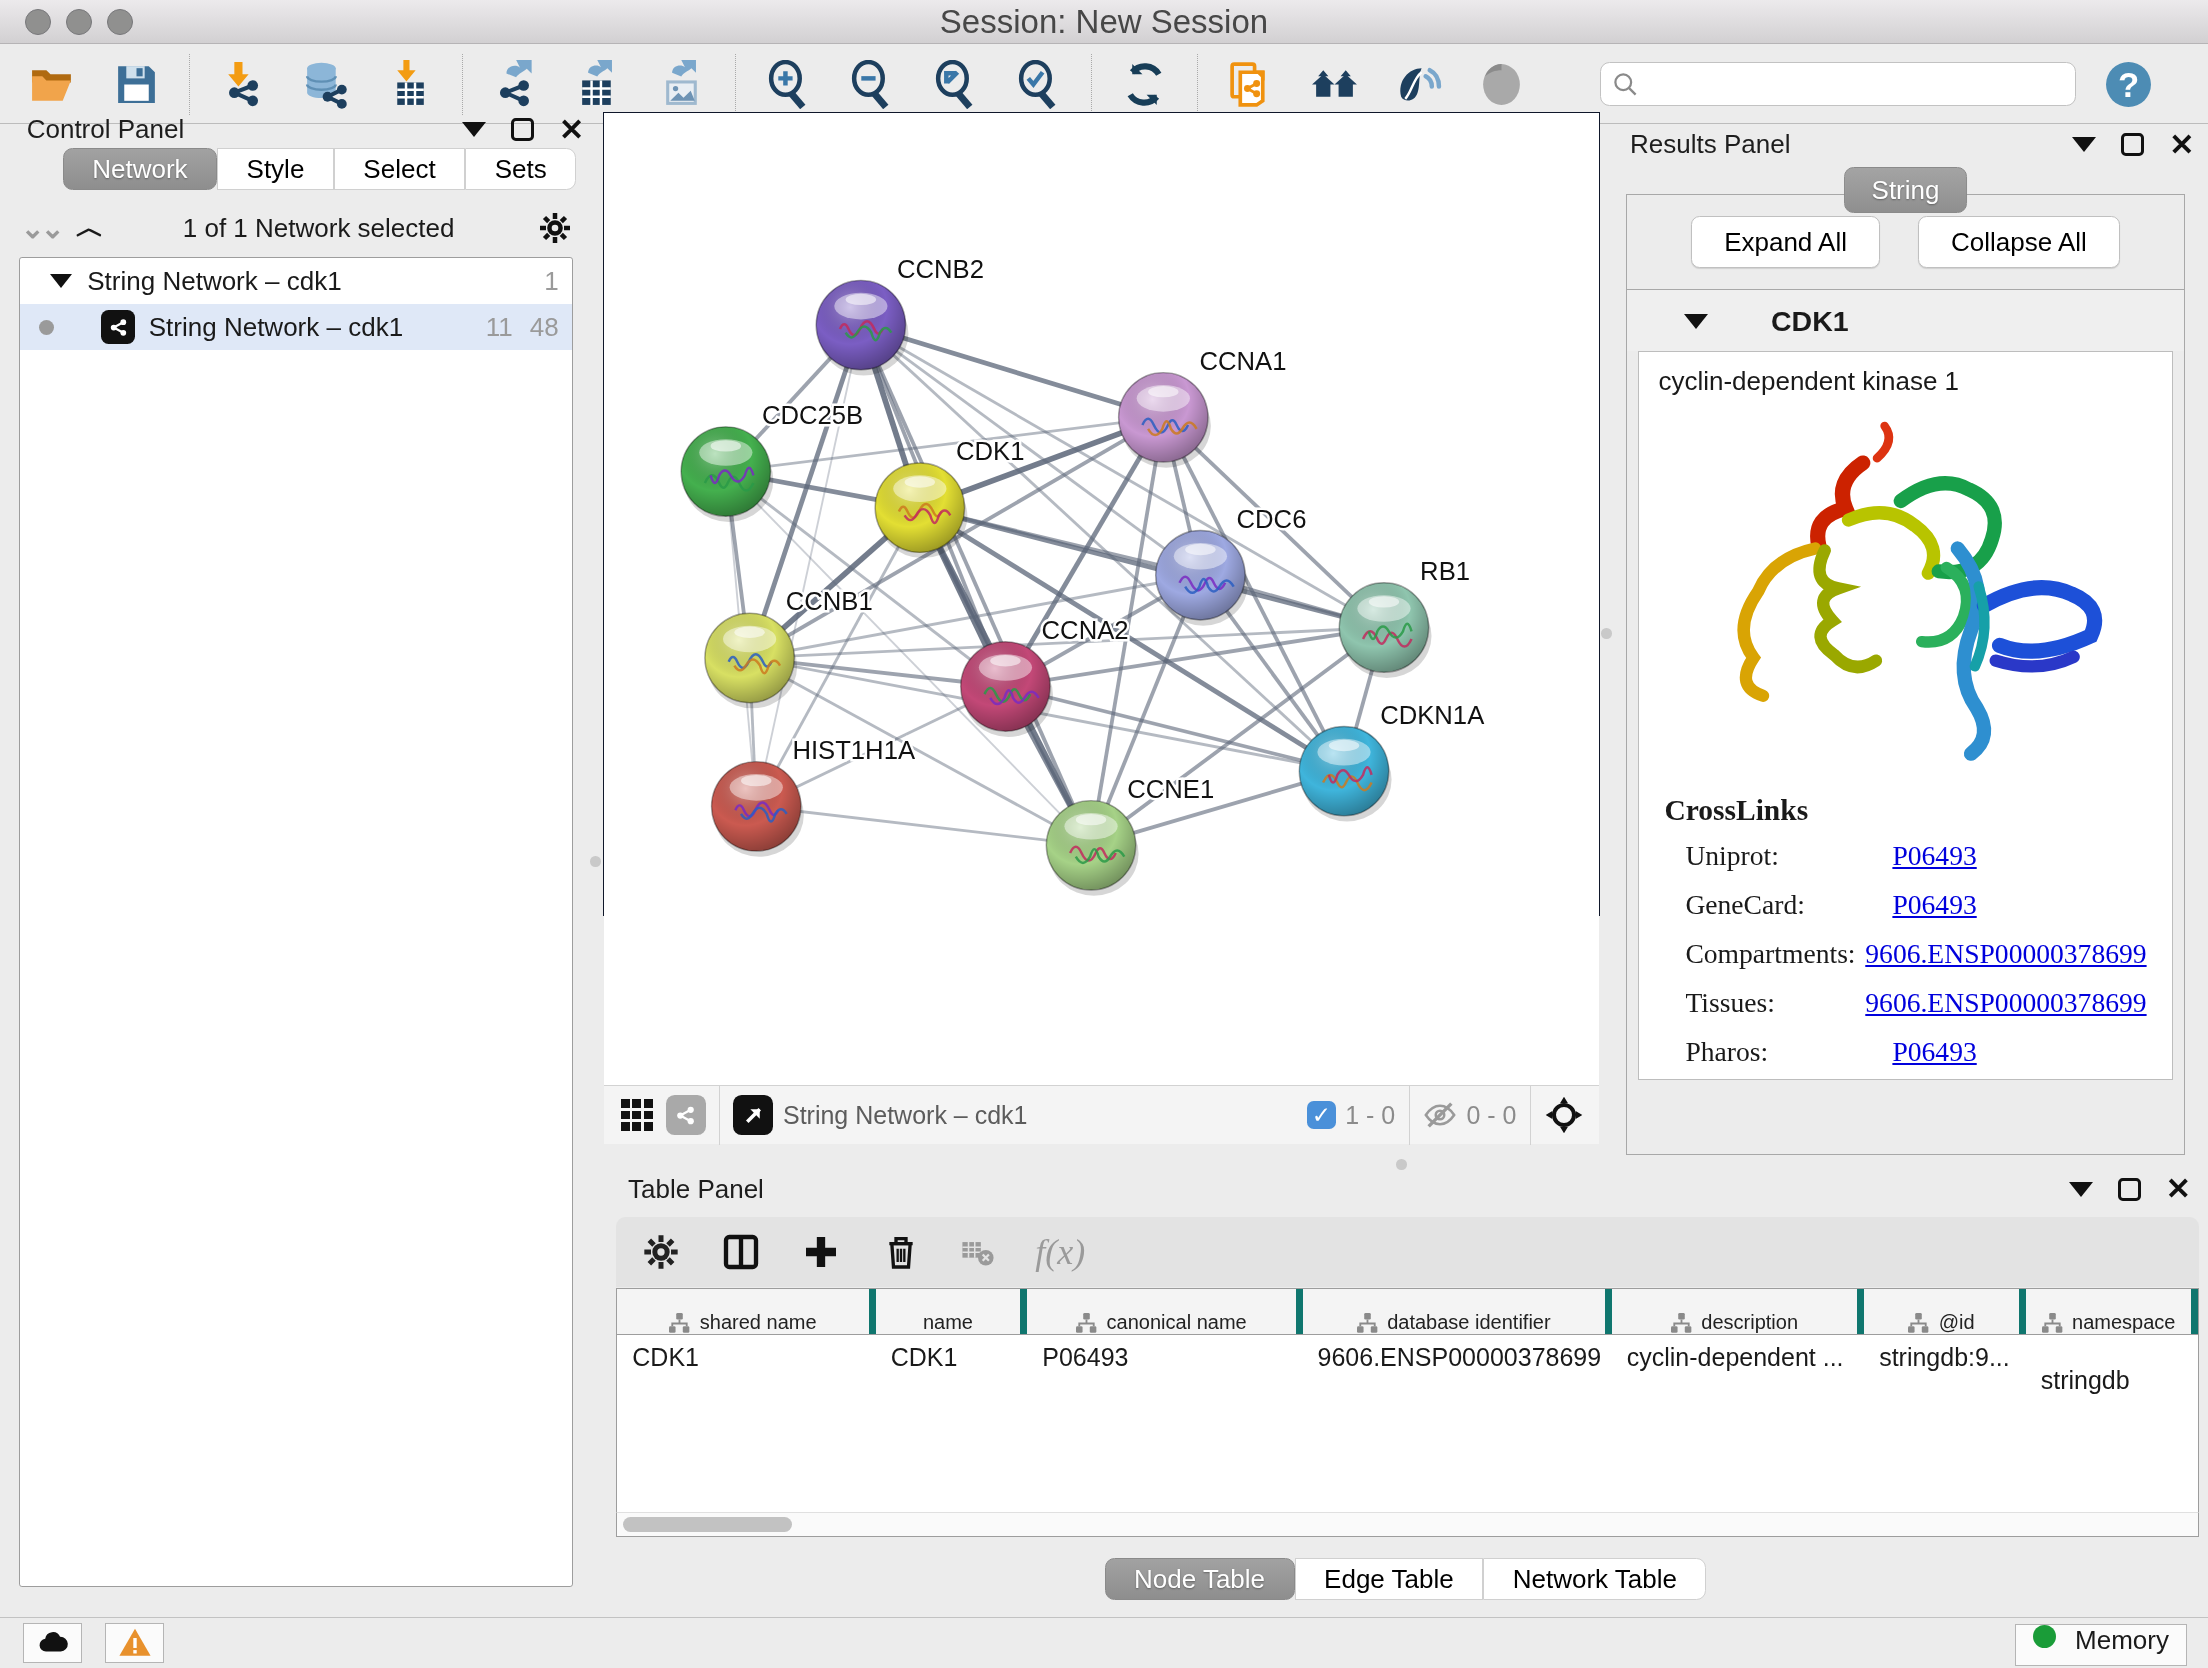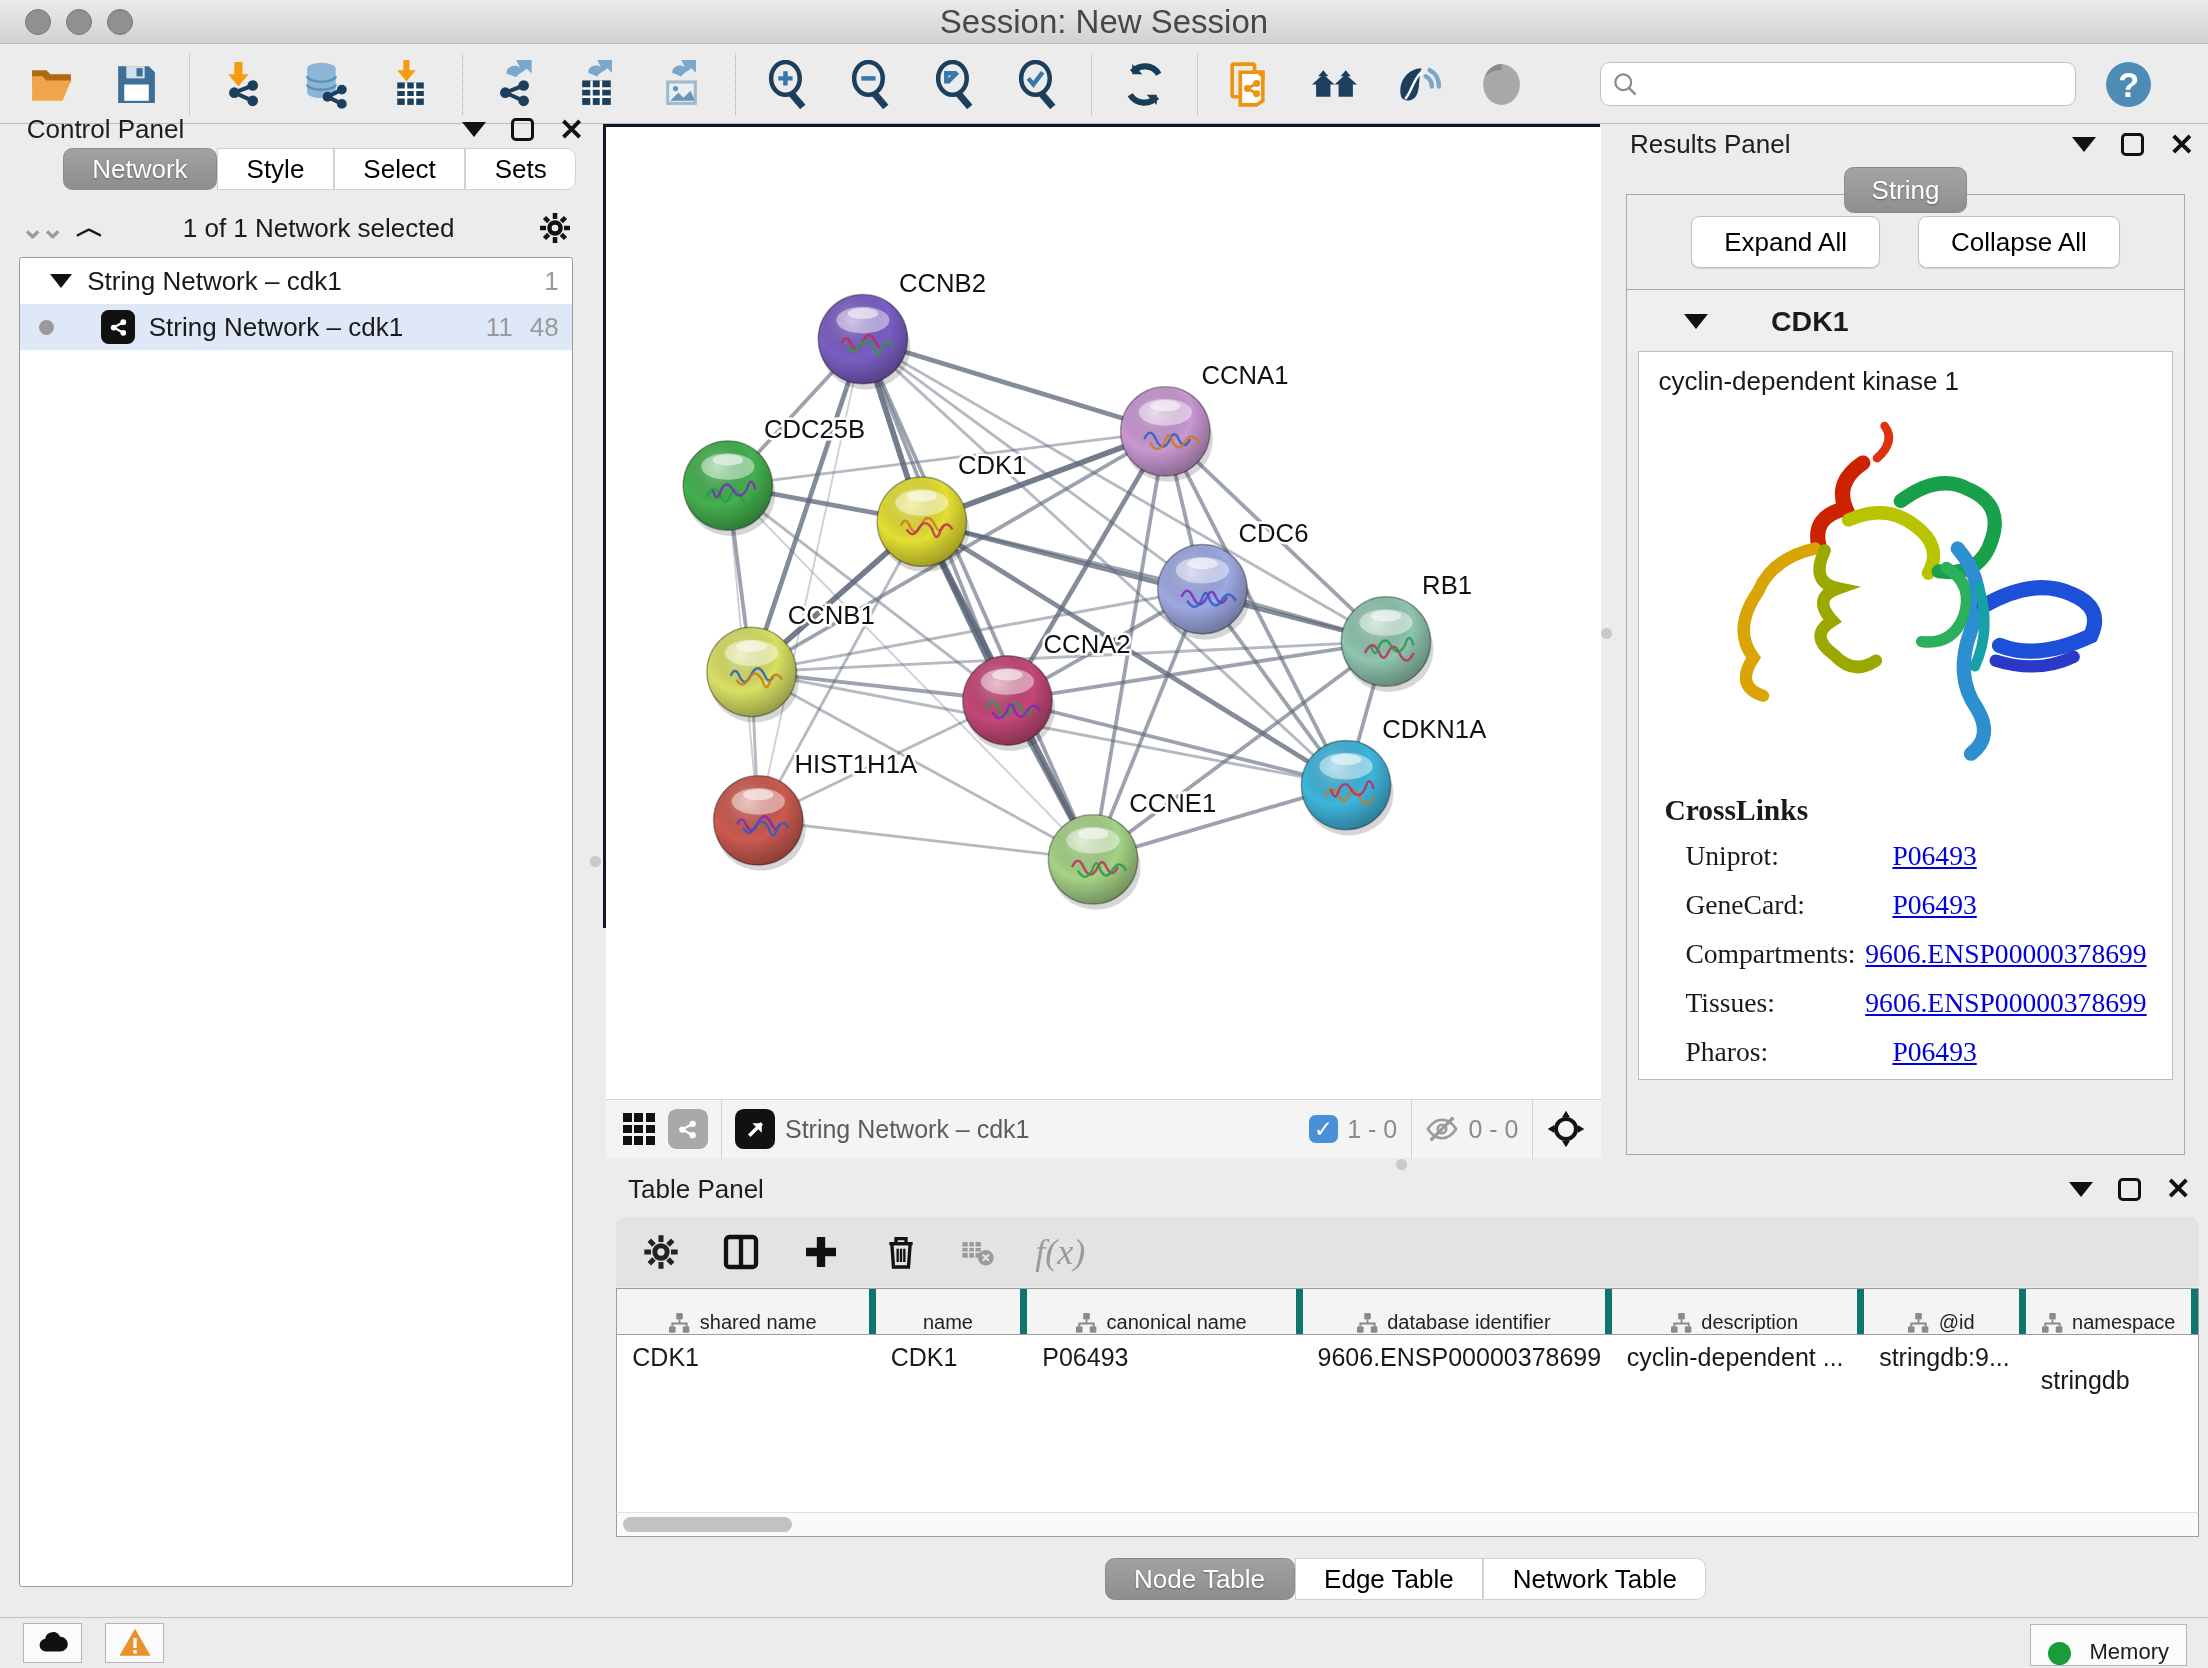--- a/index.html
+++ b/index.html
@@ -53,22 +53,22 @@
   .tree-row .count { color:#9a9a9a; margin-left:17px; }
   .tree-row.selected { background:#dfe8f7; }
   .tree-tri { width:0; height:0; border-left:11.4px solid transparent; border-right:11.4px solid transparent;
     border-top:14.3px solid #111; margin:0 15px 0 17px; }
   .cur-dot { width:15px; height:15px; border-radius:50%; background:#9a9a9a; margin:0 9.5px 0 5.7px; }
   .share-badge { width:34px; height:34px; border-radius:7.6px; background:#111; display:flex;
     align-items:center; justify-content:center; margin:0 13.3px 0 38px; }
   .share-badge svg { width:23px; height:23px; }
 
   
-  #canvas-col { position:absolute; left:603px; top:124px; width:997px; height:804px;
-    background:#fff; border:3px solid #0f172a; }
+  #canvas-col { position:absolute; left:603px; top:112px; width:997px; height:804px;
+    background:#fff; border:1px solid #0f172a; }
   #canvas-footer { position:absolute; left:0; top:972px; width:995px; height:59px;
     background:#f4f4f4; border-top:1px solid #d2d2d2; display:flex; align-items:center; font-size:25px; color:#8b8b8b; }
   .cf-sep { width:0; height:59px; border-left:1px solid #d2d2d2; margin:0 13.3px; }
   .grid-ico { display:grid; grid-template-columns:repeat(3,8.6px); grid-gap:2.9px; margin-left:17px; }
   .grid-ico i { width:8.6px; height:8.6px; background:#111; display:block; }
   .badge-dark, .badge-gray { width:40px; height:40px; border-radius:8.6px; display:flex; align-items:center; justify-content:center; }
   .badge-dark { background:#111; }
   .badge-gray { background:#a9a9a9; margin-left:13.3px; }
   #cf-title { color:#5c5c5c; margin-left:9.5px; flex:1; }
   .cf-check { width:28.5px; height:28.5px; border-radius:6.7px; background:#4a90d9; color:#fff; font-size:23px;
@@ -115,21 +115,21 @@
     border:1.9px solid #9d9d9d; border-top:1px solid #e0e0e0; }
   #tp-thumb { position:absolute; left:5.7px; top:3.8px; width:169px; height:15px; background:#c2c2c2; border-radius:7.6px; }
   #tp-tabs { position:absolute; left:0; width:1605px; bottom:17px; display:flex; justify-content:center; }
 
   
   #statusbar { position:absolute; left:0; top:1617px; width:2208px; height:51px;
     background:#ececec; border-top:1px solid #c2c2c2; display:flex; align-items:center; }
   .sb-btn { width:59px; height:40px; background:#fbfbfb; border:1.9px solid #b5b5b5;
     display:flex; align-items:center; justify-content:center; margin-left:23px; }
   #memory-btn { position:absolute; right:21px; top:5.7px; height:42px; background:#fbfbfb;
-    border:1.9px solid #b5b5b5; display:flex; align-items:flex-end; gap:19px; padding:0 17px; font-size:22px; }
+    border:1.9px solid #b5b5b5; display:flex; align-items:flex-start; gap:19px; padding:0 17px; font-size:26px; }
   #memory-dot { width:23px; height:23px; border-radius:50%; background:#1a9c38; }
 
   .split-dot { position:absolute; width:10.5px; height:10.5px; border-radius:50%; background:#c9c9c9; }
 </style>
 </head>
 <body>
 
 <div id="app">
 
   <div id="titlebar">

